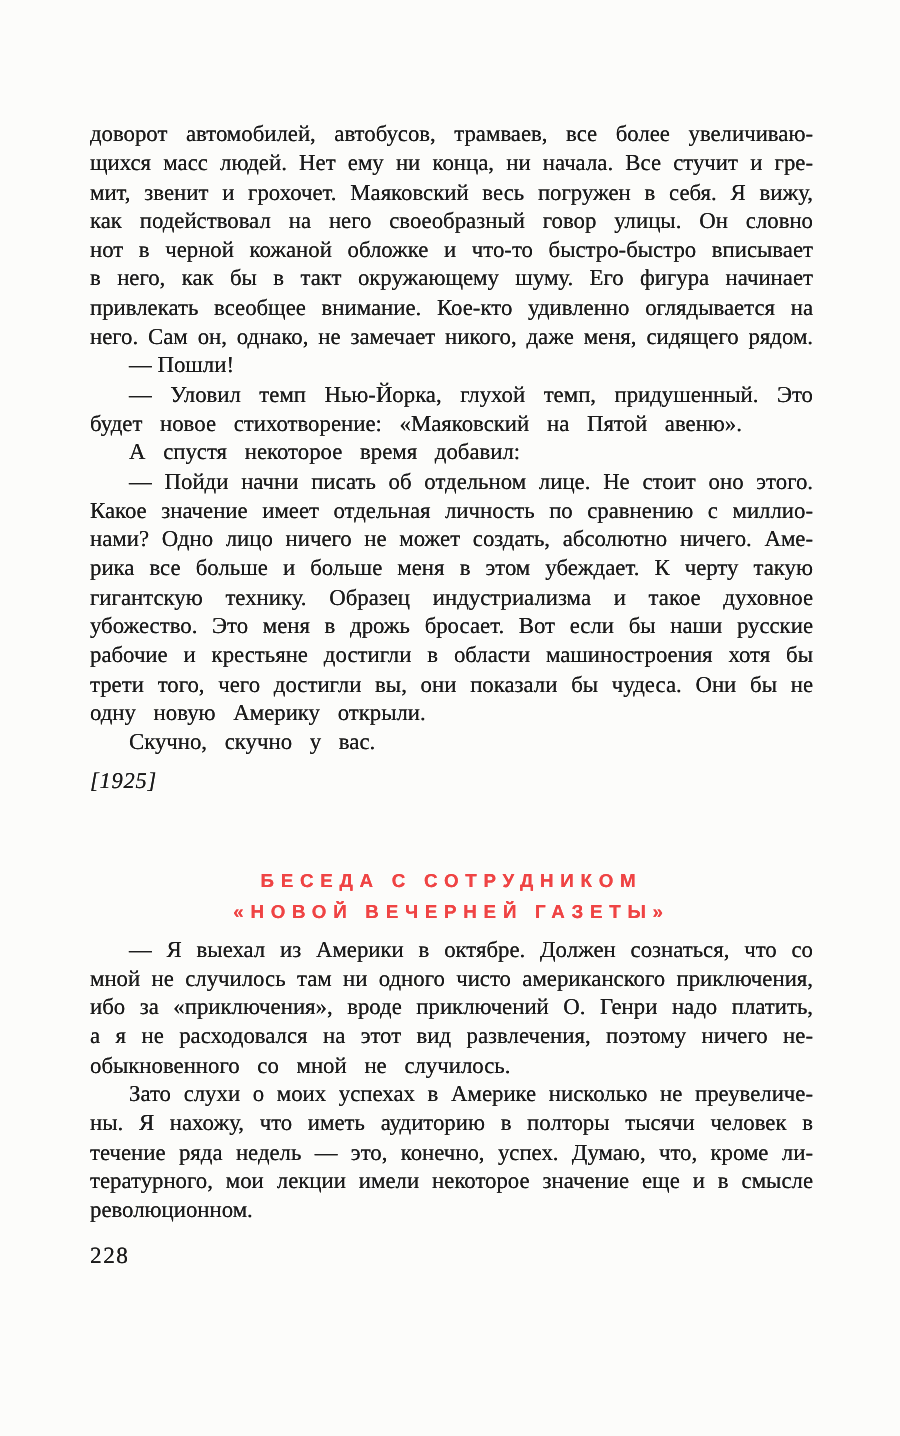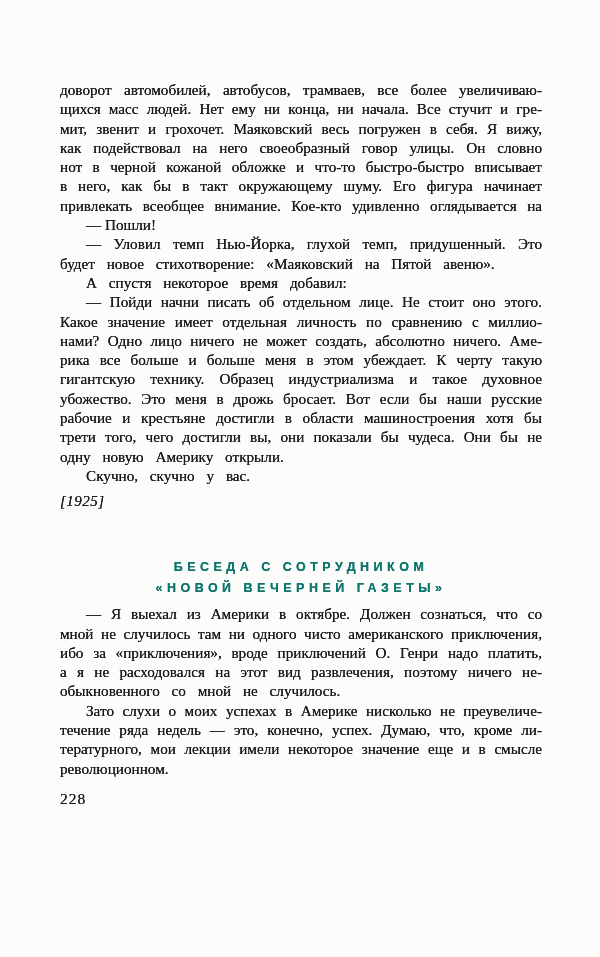--- a/index.html
+++ b/index.html
@@ -18,21 +18,21 @@
   .spw{word-spacing:13px;}
   .spm{word-spacing:8px;}
   .date{
     font-size:15px;line-height:19px;margin-top:7px;
     font-style:italic;letter-spacing:.5px;
     text-shadow:0 0 .35px currentColor;
   }
   .heading{
     margin-top:46px;text-align:center;
     font-family:"Liberation Sans", sans-serif;font-weight:bold;
-    font-size:12.5px;line-height:21px;letter-spacing:4.5px;color:#0f766e;
+    font-size:12.5px;line-height:21px;letter-spacing:4.5px;color:#ef4444;
     text-shadow:0 0 .3px currentColor;
   }
   .para2{margin-top:5px;}
   .pageno{
     margin-top:11px;text-align:left;font-size:15.5px;line-height:19px;
     letter-spacing:1px;text-shadow:0 0 .35px currentColor;
   }
 </style>
 </head>
 <body>
@@ -41,20 +41,21 @@
   <div class="block">
 
     <div>
       <div class="line j">доворот автомобилей, автобусов, трамваев, все более увеличиваю-</div>
       <div class="line j">щихся масс людей. Нет ему ни конца, ни начала. Все стучит и гре-</div>
       <div class="line j">мит, звенит и грохочет. Маяковский весь погружен в себя. Я вижу,</div>
       <div class="line j">как подействовал на него своеобразный говор улицы. Он словно</div>
       <div class="line j">нот в черной кожаной обложке и что-то быстро-быстро вписывает</div>
       <div class="line j">в него, как бы в такт окружающему шуму. Его фигура начинает</div>
       <div class="line j">привлекать всеобщее внимание. Кое-кто удивленно оглядывается на</div>
+      <div class="line j">него. Сам он, однако, не замечает никого, даже меня, сидящего рядом.</div>
       <div class="line ind">— Пошли!</div>
       <div class="line ind j">— Уловил темп Нью-Йорка, глухой темп, придушенный. Это</div>
       <div class="line spm">будет новое стихотворение: «Маяковский на Пятой авеню».</div>
       <div class="line ind spm">А спустя некоторое время добавил:</div>
       <div class="line ind j">— Пойди начни писать об отдельном лице. Не стоит оно этого.</div>
       <div class="line j">Какое значение имеет отдельная личность по сравнению с миллио-</div>
       <div class="line j">нами? Одно лицо ничего не может создать, абсолютно ничего. Аме-</div>
       <div class="line j">рика все больше и больше меня в этом убеждает. К черту такую</div>
       <div class="line j">гигантскую технику. Образец индустриализма и такое духовное</div>
       <div class="line j">убожество. Это меня в дрожь бросает. Вот если бы наши русские</div>
@@ -70,20 +71,21 @@
       <div>«НОВОЙ ВЕЧЕРНЕЙ ГАЗЕТЫ»</div>
     </div>
 
     <div class="para2">
       <div class="line ind j">— Я выехал из Америки в октябре. Должен сознаться, что со</div>
       <div class="line j">мной не случилось там ни одного чисто американского приключения,</div>
       <div class="line j">ибо за «приключения», вроде приключений О. Генри надо платить,</div>
       <div class="line j">а я не расходовался на этот вид развлечения, поэтому ничего не-</div>
       <div class="line spm">обыкновенного со мной не случилось.</div>
       <div class="line ind j">Зато слухи о моих успехах в Америке нисколько не преувеличе-</div>
+      <div class="line j">ны. Я нахожу, что иметь аудиторию в полторы тысячи человек в</div>
       <div class="line j">течение ряда недель — это, конечно, успех. Думаю, что, кроме ли-</div>
       <div class="line j">тературного, мои лекции имели некоторое значение еще и в смысле</div>
       <div class="line">революционном.</div>
     </div>
 
     <div class="pageno">228</div>
   </div>
 </div>
 
 </body></html>

